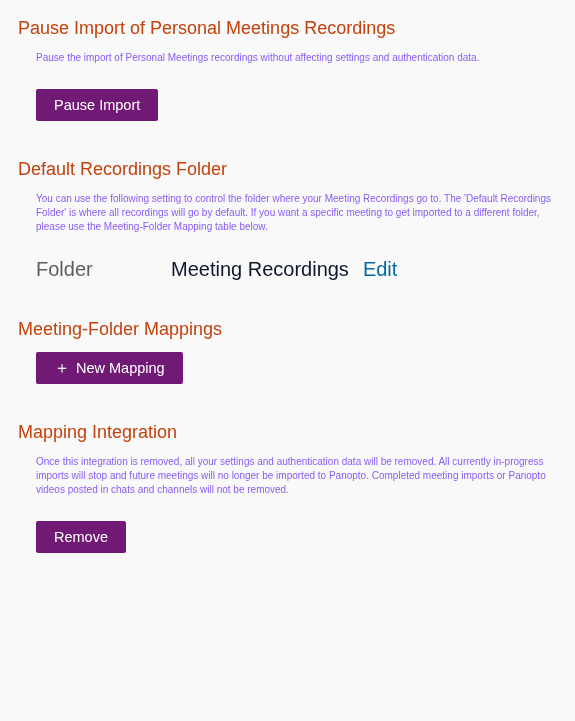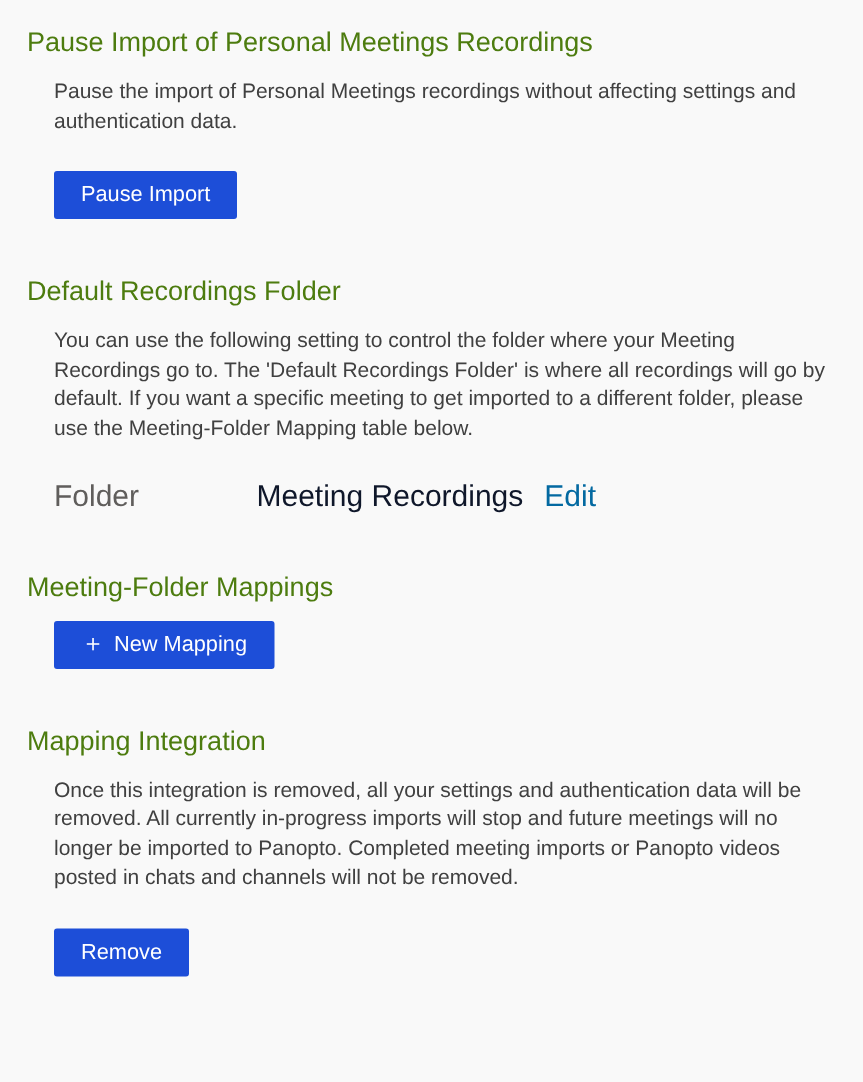--- a/index.html
+++ b/index.html
@@ -15,32 +15,32 @@
       padding: 18px 16px 18px 18px;
       color: #252423;
       font-size: 14px;
     }
     .section {
       margin-bottom: 38px;
     }
     .section-title {
       font-size: 18px;
       font-weight: 400;
-      color: #4d7c0f;
+      color: #c2410c;
       margin-bottom: 12px;
     }
     .section-desc {
-      font-size: 14px;
-      color: #404040;
+      font-size: 10px;
+      color: #8b5cf6;
       line-height: 1.4;
       margin-bottom: 24px;
       padding-left: 18px;
     }
     .btn {
-      background: #1d4ed8;
+      background: #701a75;
       color: #ffffff;
       border: none;
       padding: 8px 18px;
       font-size: 14.5px;
       font-family: inherit;
       cursor: pointer;
       border-radius: 2px;
       margin-left: 18px;
       display: inline-flex;
       align-items: center;

